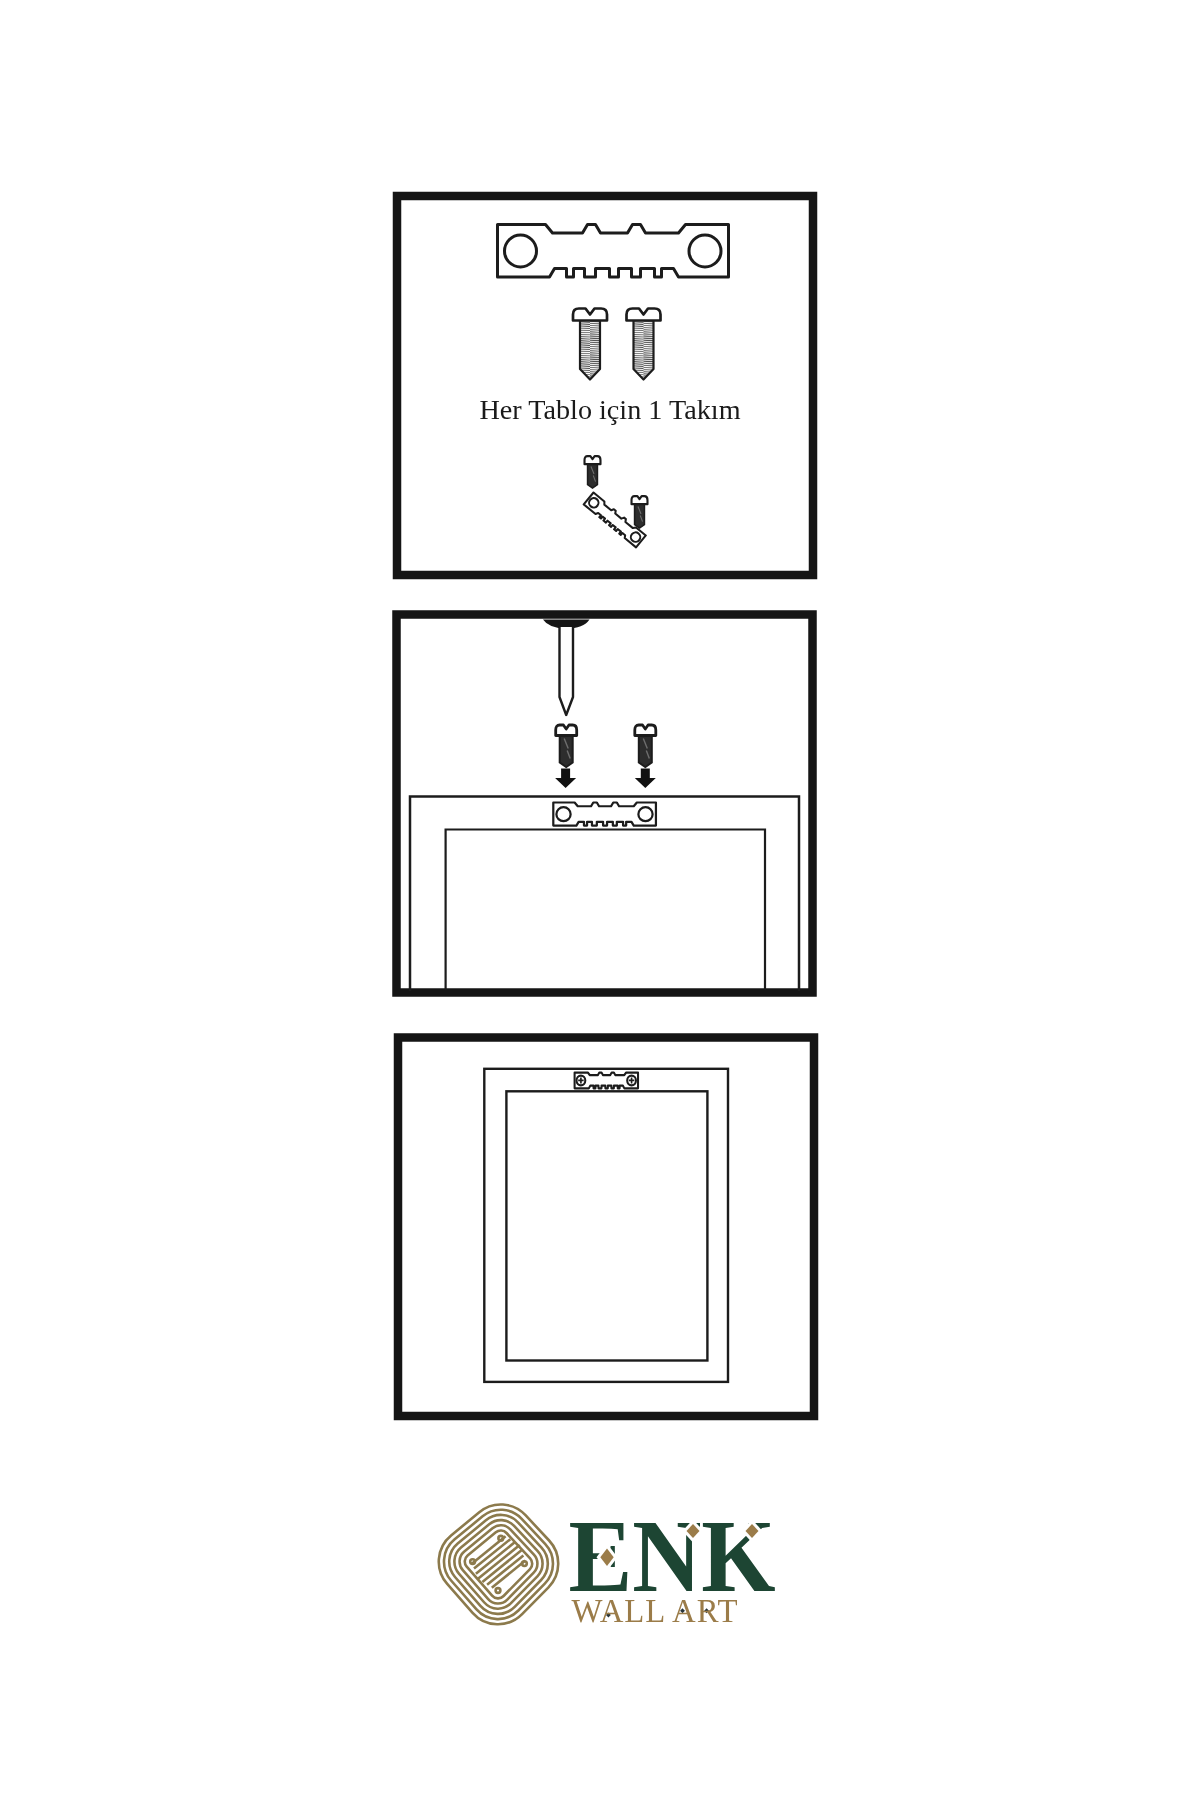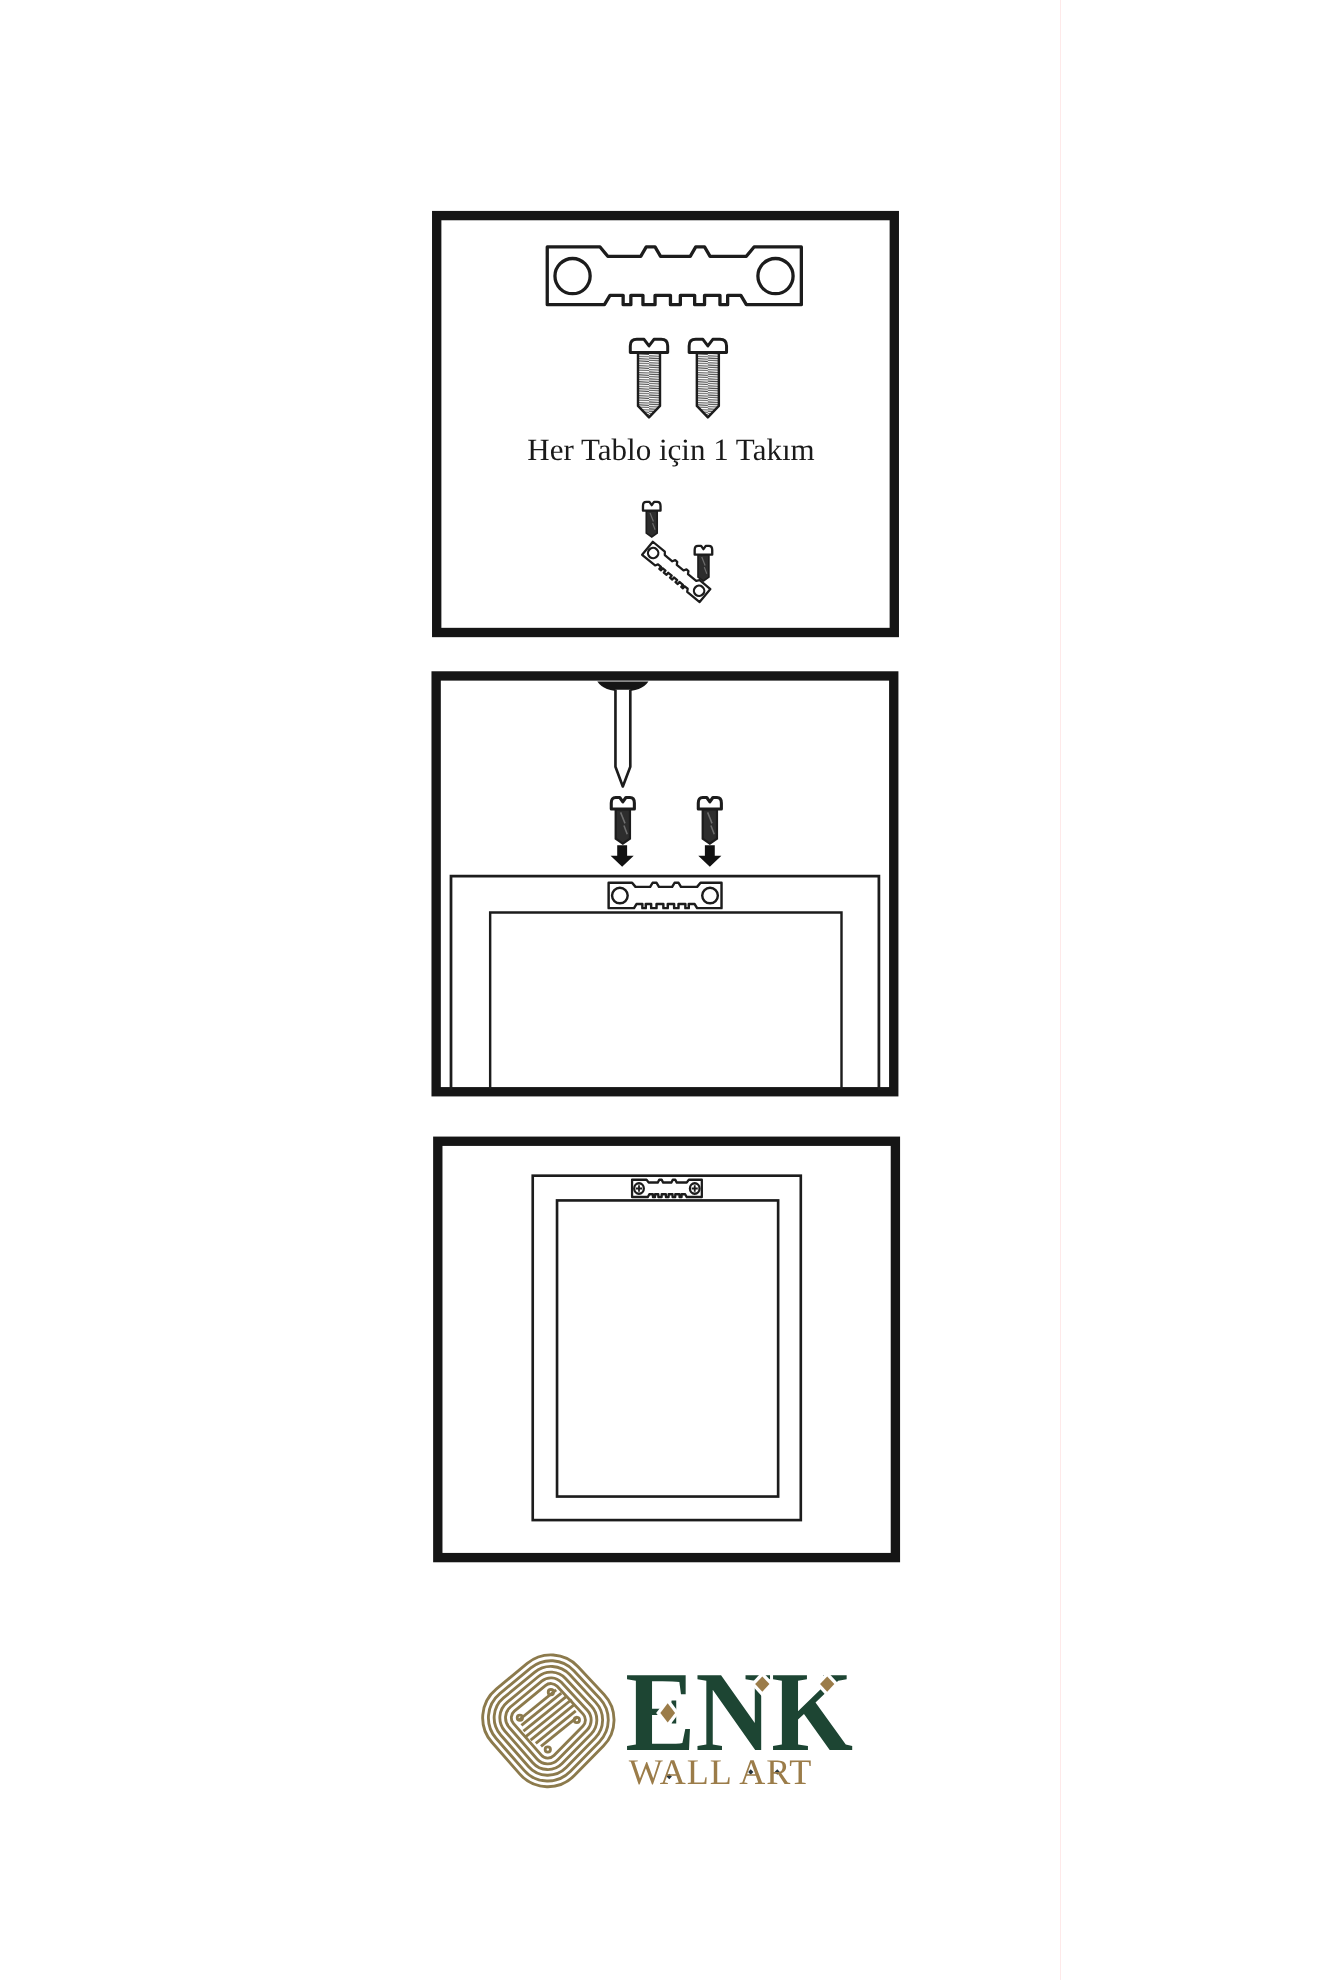--- a/index.html
+++ b/index.html
@@ -1,16 +1,16 @@
 <!DOCTYPE html>
 <html><head>
 <meta charset="utf-8">
 <style>
   html,body{margin:0;padding:0;background:#ffffff;}
-  .page{position:relative;width:964px;height:1800px;background:#fca5a5;overflow:hidden;}
+  .page{position:relative;width:964px;height:1800px;background:#c2410c;overflow:hidden;}
   svg{position:absolute;left:0;top:0;}
 </style>
 </head>
 <body>
 <div class="page">
 <svg width="1200" height="1800" viewBox="0 0 1200 1800" font-family="Liberation Serif, serif">
 <defs>
 
   <pattern id="thr" width="20" height="2.1" patternUnits="userSpaceOnUse">
     <rect width="20" height="2.1" fill="#ffffff"></rect>

